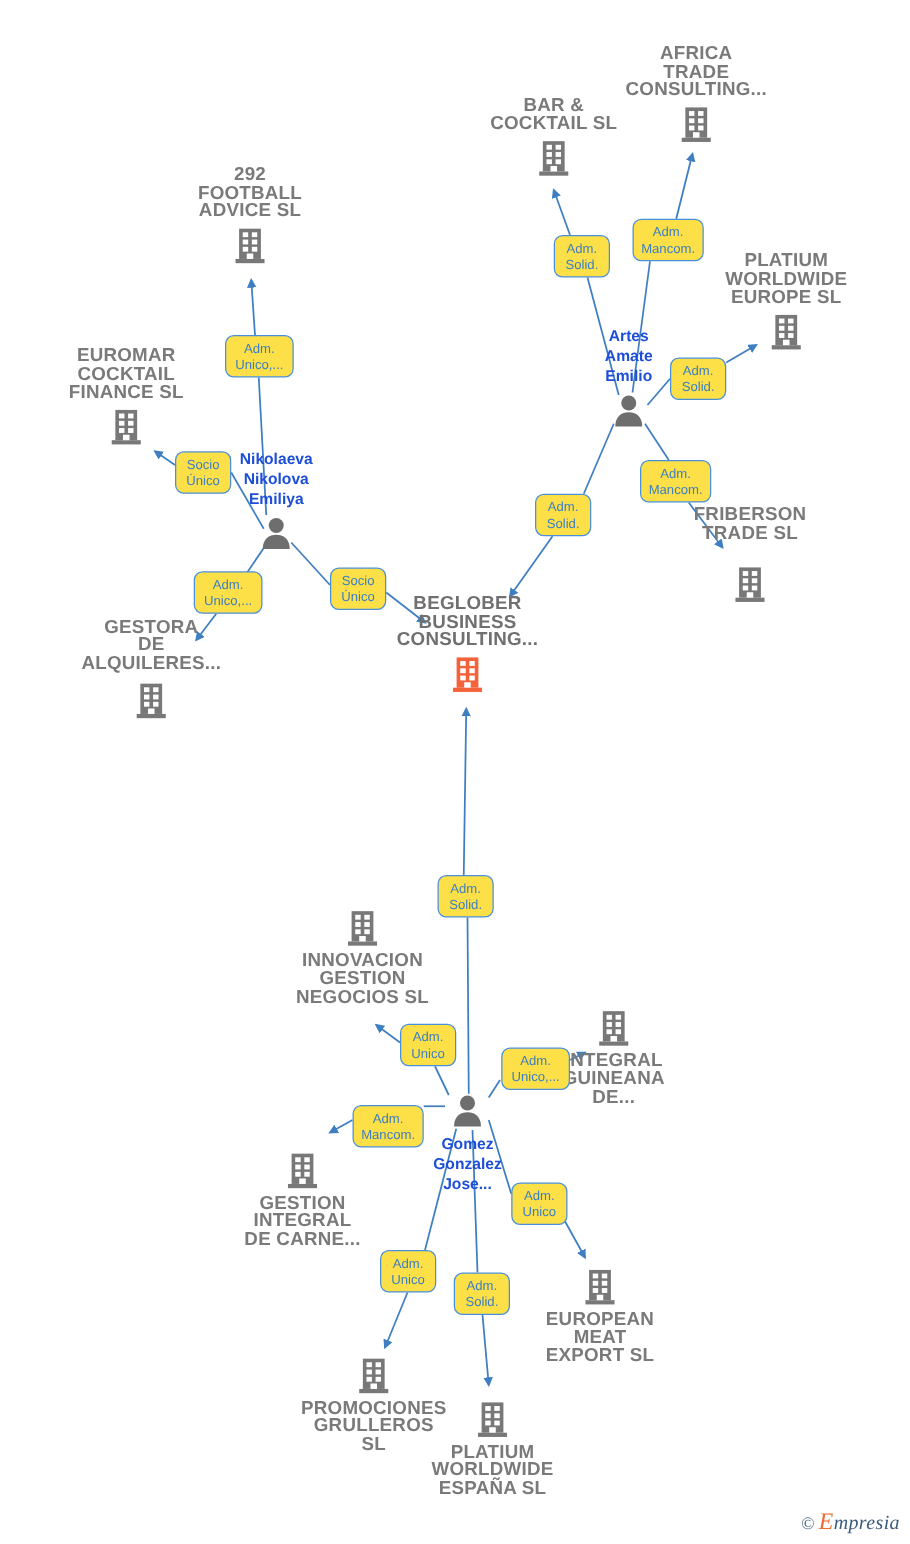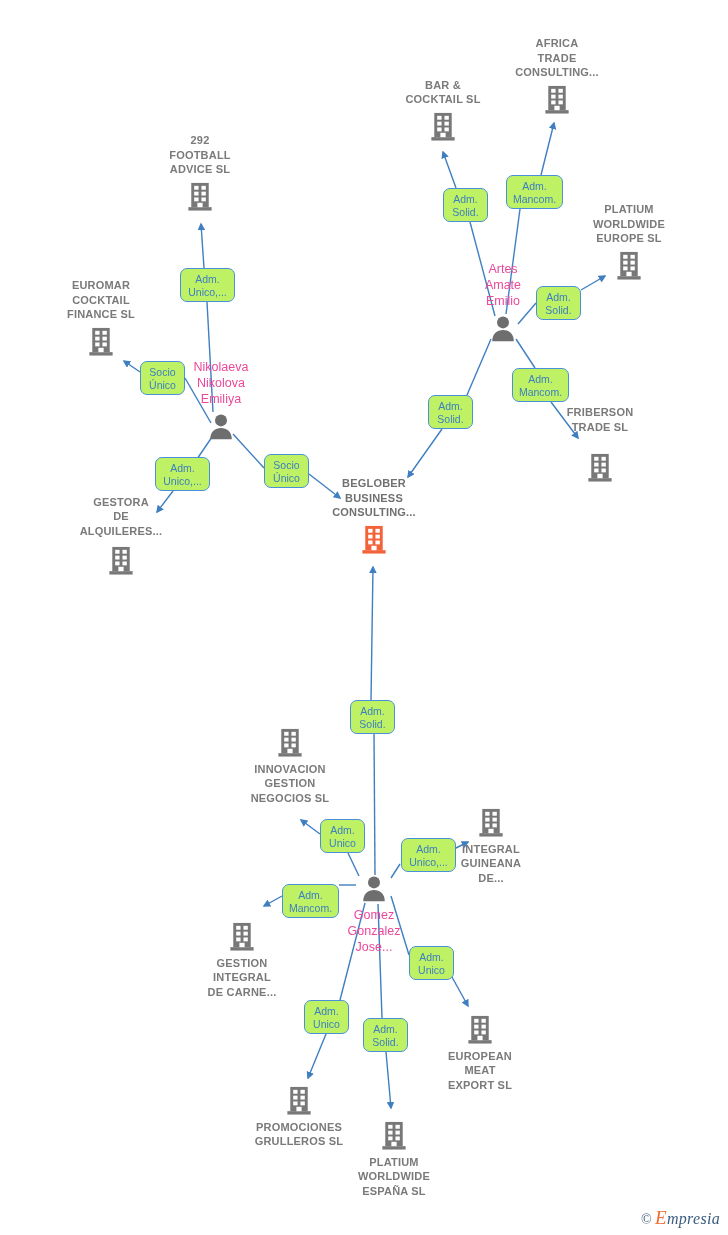--- a/index.html
+++ b/index.html
@@ -16,39 +16,39 @@
 
   
   .node{position:absolute;width:0;height:0;}
   .node .glyph{
     position:absolute;left:50%;transform:translateX(-50%);
     line-height:0;
   }
   .node .caption{
     position:absolute;left:50%;transform:translateX(-50%);
     width:118px;text-align:center;
-    font-size:11px;line-height:14.5px;letter-spacing:.2px;
+    font-size:15px;line-height:14.5px;letter-spacing:.2px;
     color:#7a7a7a;font-weight:bold;
     white-space:pre-line;
   }
   .node.person .caption{
-    font-weight:normal;font-size:12.5px;line-height:16px;color:#ec4899;
+    font-weight:bold;font-size:12.5px;line-height:16px;color:#1d4ed8;
     letter-spacing:0;
   }
   .node.focus .caption{color:#707070;}
   .cap-above .caption{bottom:0;}
   .cap-below .caption{top:0;}
 
   
   .rel{
     position:absolute;
     box-sizing:border-box;
     border:1.4px solid #4a90d9;
     border-radius:7px;
-    background:#bef264;
+    background:#fde047;
     color:#3d7fc1;
     font-size:10.5px;
     line-height:13px;
     text-align:center;
     padding:4px 5px 4px;
     white-space:pre-line;
     z-index:5;
   }
 
   

